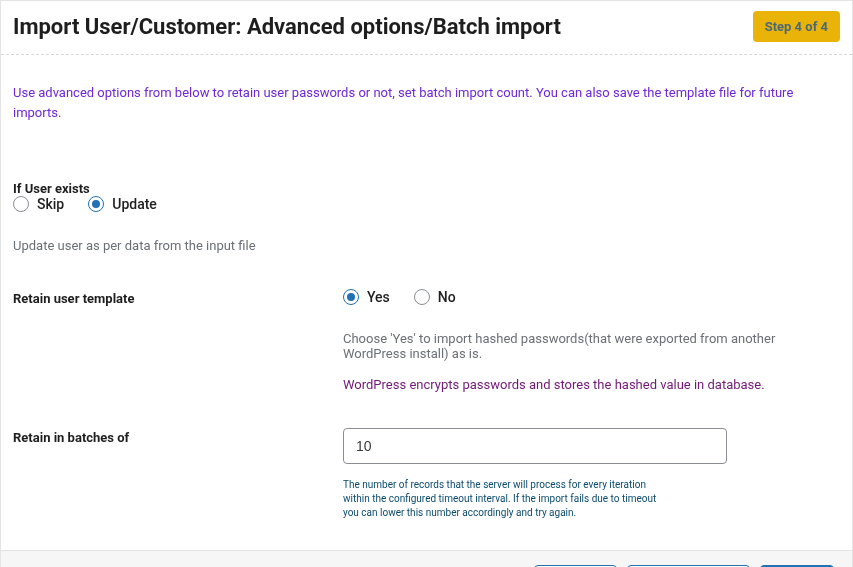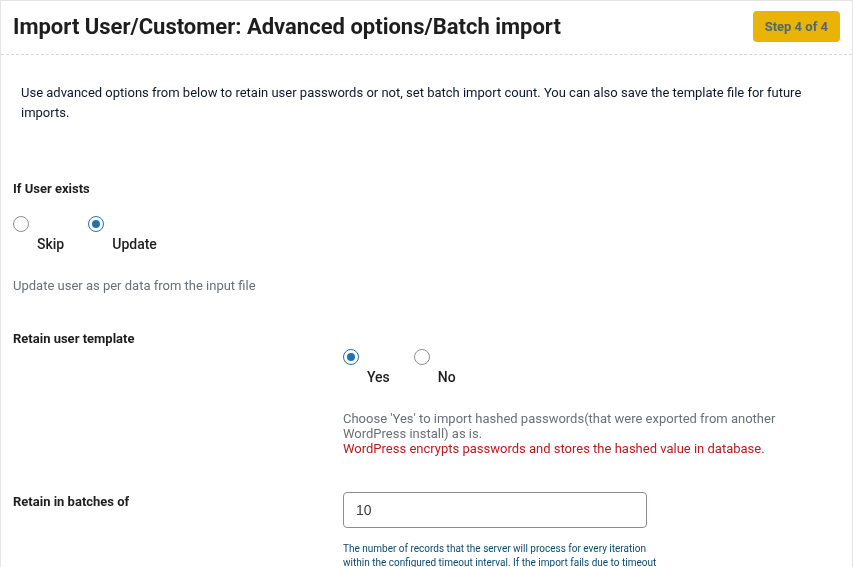--- a/index.html
+++ b/index.html
@@ -32,24 +32,23 @@
     .step-badge {
       background: #eab308;
       color: #4a6a7a;
       font-weight: 700;
       font-size: 13px;
       padding: 8px 12px;
       border-radius: 4px;
     }
     .intro {
       padding: 28px 12px 0 12px;
-      color: #0f172a;
+      color: #6d28d9;
       font-size: 13px;
       line-height: 1.55;
-      margin-left: 8px;
     }
     .form {
       padding: 20px 12px 30px 12px;
     }
     .row {
       display: flex;
       padding-top: 36px;
     }
     .row:first-child {
       padding-top: 36px;
@@ -98,33 +97,33 @@
       background: #2271b1;
       display: none;
     }
     .radio-circle.checked .radio-dot {
       display: block;
     }
     .radio-label {
       font-size: 14px;
       font-weight: 500;
       color: #1e1e1e;
-      margin-top: 40px;
     }
     .helper {
       margin-top: 26px;
       font-size: 13px;
       color: #6b6f76;
     }
     .helper2 {
-      font-size: 13px;
-      color: #b91c1c;
+      margin-top: 16px;
+      font-size: 13px;
+      color: #701a75;
     }
     .text-input {
-      width: 304px;
+      width: 384px;
       height: 36px;
       border: 1px solid #8a8e94;
       border-radius: 4px;
       padding: 0 12px;
       font-size: 14px;
       color: #3a3a3a;
       outline: none;
     }
     .batch-help {
       margin-top: 14px;

